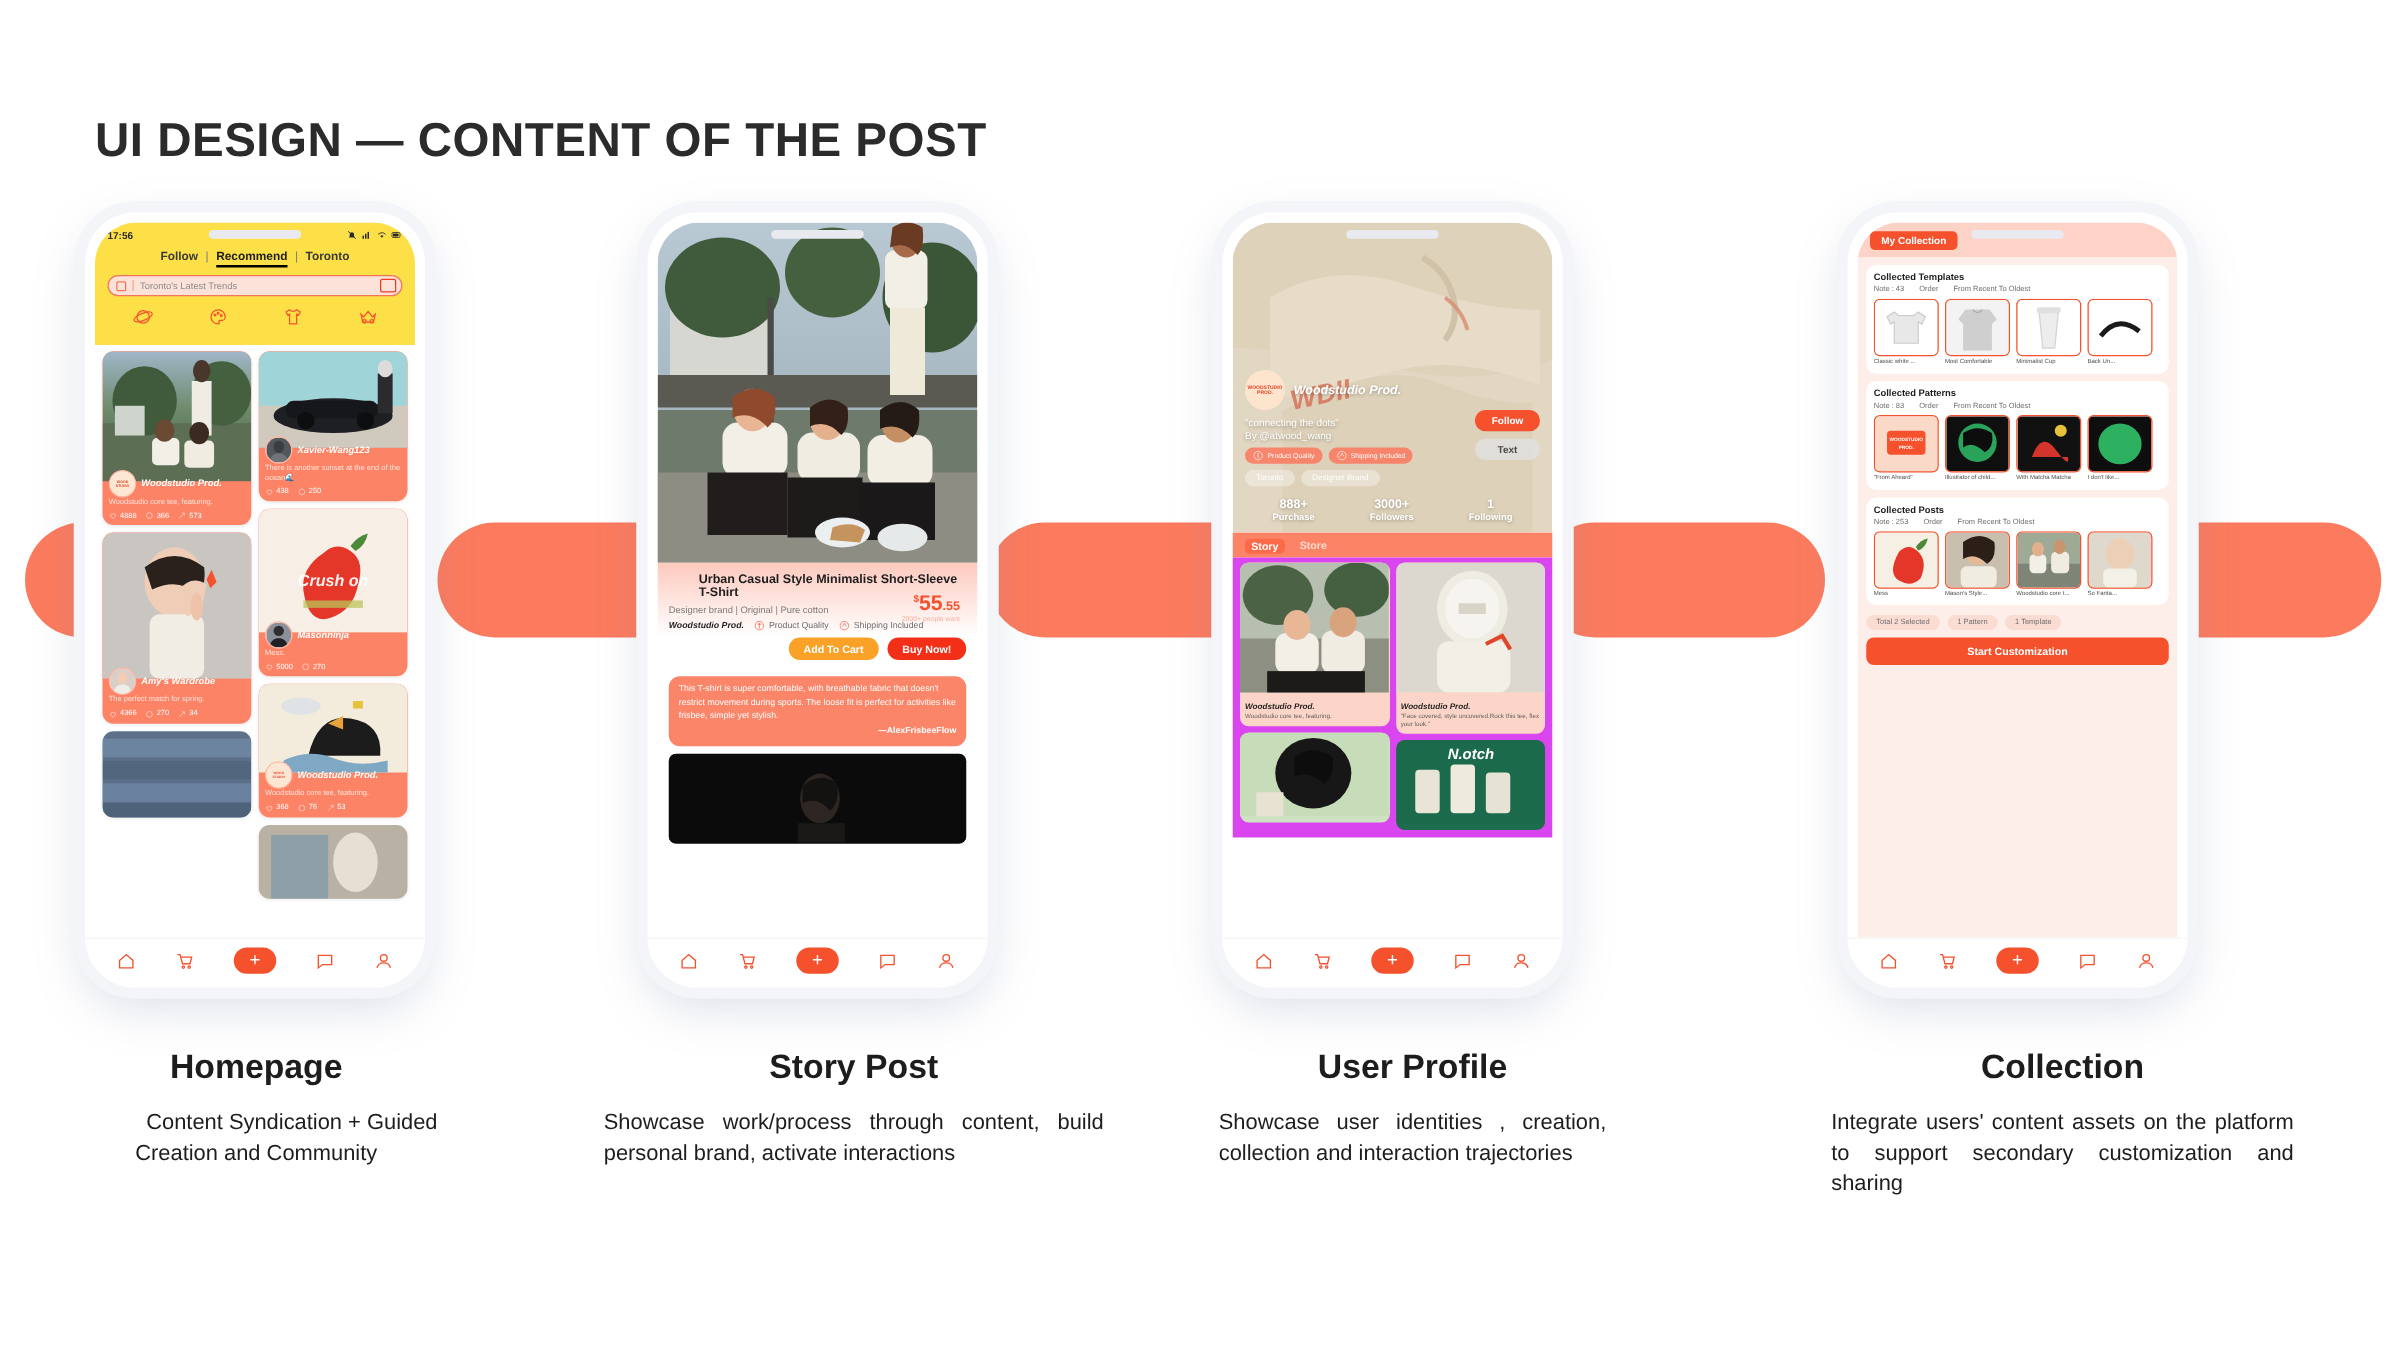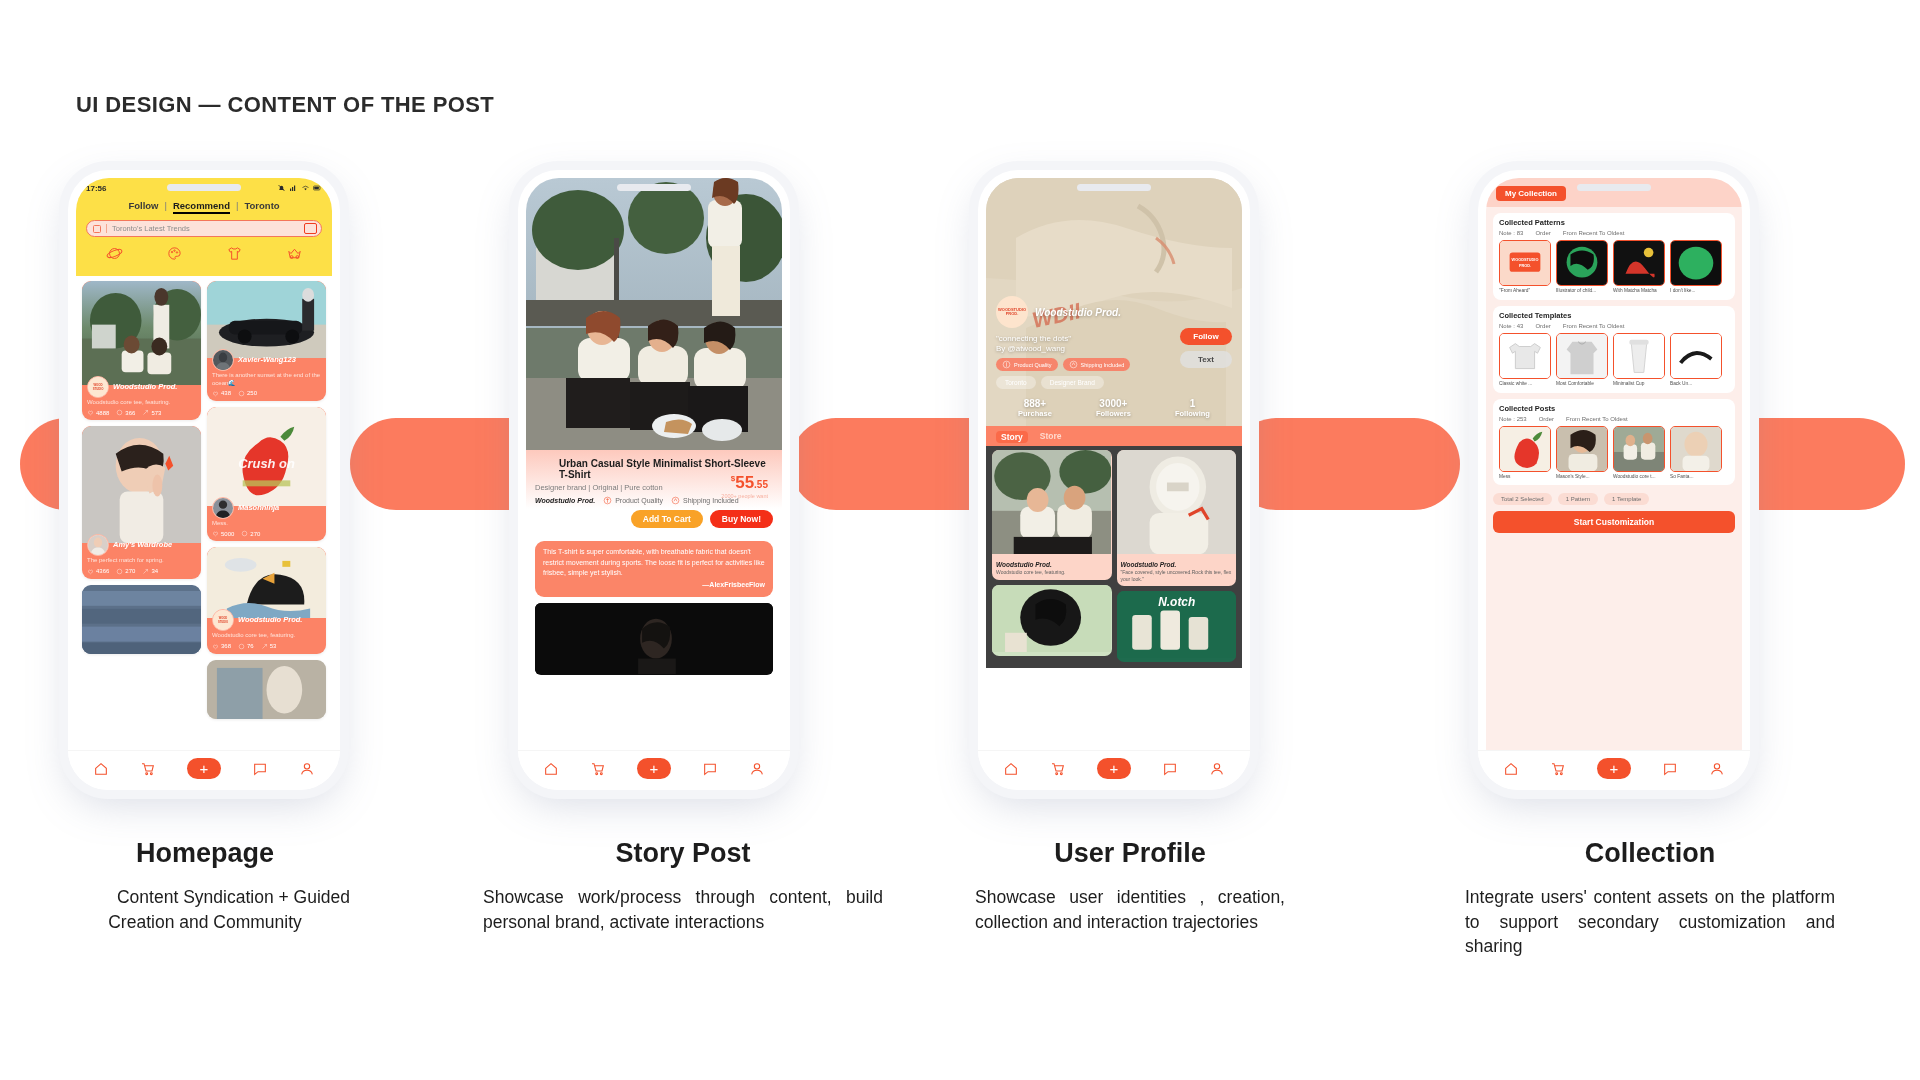--- a/index.html
+++ b/index.html
@@ -8,21 +8,21 @@
     background: #ffffff;
     font-family: "Liberation Sans", sans-serif;
     overflow: hidden;
     position: relative;
   }
 
   
   .page-title {
     position: absolute;
     left: 76px; top: 92px;
-    font-size: 22px;
+    font-size: 38px;
     font-weight: bold;
     letter-spacing: 0.4px;
     color: #2b2b2b;
   }
 
   
   .ribbon {
     position: absolute;
     height: 92px;
     background: #fc7b5e;
@@ -206,21 +206,21 @@
   .act-btn.text { background: rgba(225,225,225,0.8); color: #4a4a4a; }
   .p3-stats { display: flex; justify-content: space-around; margin-top: 9px; }
   .stat { text-align: center; color: #fff; text-shadow: 0 1px 3px rgba(0,0,0,.3); }
   .stat-num { font-size: 10px; font-weight: bold; }
   .stat-lab { font-size: 7.5px; font-weight: bold; }
   .p3-tabs {
     display: flex; gap: 12px; padding: 5px 10px 3px;
     background: #fc8366; font-size: 8.5px; font-weight: bold; color: #ffd9cd;
   }
   .p3-tabs .sel { color: #fff; background: #fb6a49; border-radius: 4px; padding: 1px 5px; }
-  .p3-grid { background: #404040; padding: 4px 6px 6px; display: flex; gap: 5px; }
+  .p3-grid { background: #d946ef; padding: 4px 6px 6px; display: flex; gap: 5px; }
   .p3-grid .col { flex: 1; display: flex; flex-direction: column; gap: 5px; }
   .p3-card { background: #fdd5c8; border-radius: 7px; overflow: hidden; }
   .p3-card .meta { padding: 3px 4px 4px; }
   .p3-card .t { font-size: 6.5px; font-weight: bold; font-style: italic; color: #1d1d1d; }
   .p3-card .s { font-size: 5px; color: #5e5e5e; line-height: 1.25; margin-top: 1px; }
 
   
   .p4-head { background: #fdd3c8; padding: 4px 10px 6px; }
   .p4-title {
     display: inline-block; background: #f4512c; color: #fff;
@@ -859,20 +859,61 @@
 <div class="phone" id="phone4">
   <div class="phone-screen">
     <div class="notch"></div>
     <div class="p4-head">
       <span class="p4-title">My Collection</span>
     </div>
 
     <div class="p4-body">
 
       <div class="p4-sec">
+        <div class="p4-sec-t">Collected Templates</div>
+        <div class="p4-sec-m">
+          <span><em style="font-style:normal">Note :</em> <em style="font-style:normal">43</em></span>
+          <span>Order</span>
+          <span>From Recent To Oldest</span>
+        </div>
+        <div class="p4-row">
+          <div class="p4-item">
+            <div class="p4-thumb"><svg viewBox="0 0 52 46">
+                  <rect width="52" height="46" fill="#fff"></rect>
+                  <path d="M16 10l-6 4 3 6 3-2v18h20V18l3 2 3-6-6-4-4 3h-12z" fill="#e8e8e8" stroke="#ccc"></path>
+                </svg></div>
+            <div class="p4-cap">Classic white ...</div>
+          </div>
+          <div class="p4-item">
+            <div class="p4-thumb"><svg viewBox="0 0 52 46">
+                  <rect width="52" height="46" fill="#f3f3f3"></rect>
+                  <path d="M16 8h20l6 8-4 4v22H14V20l-4-4z" fill="#cfcfcf"></path>
+                  <path d="M22 8q4 5 8 0" stroke="#aaa" fill="none"></path>
+                </svg></div>
+            <div class="p4-cap">Most Comfortable</div>
+          </div>
+          <div class="p4-item">
+            <div class="p4-thumb"><svg viewBox="0 0 52 46">
+                  <rect width="52" height="46" fill="#fff"></rect>
+                  <path d="M18 10h16l-3 30H21z" fill="#ededed" stroke="#d2d2d2"></path>
+                  <rect x="16" y="6" width="20" height="5" rx="2" fill="#e0e0e0"></rect>
+                </svg></div>
+            <div class="p4-cap">Minimalist Cup</div>
+          </div>
+          <div class="p4-item">
+            <div class="p4-thumb"><svg viewBox="0 0 52 46">
+                  <rect width="52" height="46" fill="#fff"></rect>
+                  <path d="M10 30q14-18 32-4" stroke="#1a1a1a" stroke-width="4" fill="none"></path>
+                </svg></div>
+            <div class="p4-cap">Back Un...</div>
+          </div>
+        </div>
+      </div>
+
+      <div class="p4-sec">
         <div class="p4-sec-t">Collected Patterns</div>
         <div class="p4-sec-m">
           <span><em style="font-style:normal">Note :</em> <em style="font-style:normal">83</em></span>
           <span>Order</span>
           <span>From Recent To Oldest</span>
         </div>
         <div class="p4-row">
           <div class="p4-item">
             <div class="p4-thumb"><svg viewBox="0 0 52 46">
                   <rect width="52" height="46" fill="#fbd9c9"></rect>
@@ -897,61 +938,20 @@
                   <circle cx="36" cy="12" r="5" fill="#e8c13a"></circle>
                 </svg></div>
             <div class="p4-cap">With Matcha Matcha</div>
           </div>
           <div class="p4-item">
             <div class="p4-thumb"><svg viewBox="0 0 52 46">
                   <rect width="52" height="46" fill="#0e0e0e"></rect>
                   <ellipse cx="26" cy="23" rx="18" ry="17" fill="#2db05f"></ellipse>
                 </svg></div>
             <div class="p4-cap">I don't like...</div>
-          </div>
-        </div>
-      </div>
-
-      <div class="p4-sec">
-        <div class="p4-sec-t">Collected Templates</div>
-        <div class="p4-sec-m">
-          <span><em style="font-style:normal">Note :</em> <em style="font-style:normal">43</em></span>
-          <span>Order</span>
-          <span>From Recent To Oldest</span>
-        </div>
-        <div class="p4-row">
-          <div class="p4-item">
-            <div class="p4-thumb"><svg viewBox="0 0 52 46">
-                  <rect width="52" height="46" fill="#fff"></rect>
-                  <path d="M16 10l-6 4 3 6 3-2v18h20V18l3 2 3-6-6-4-4 3h-12z" fill="#e8e8e8" stroke="#ccc"></path>
-                </svg></div>
-            <div class="p4-cap">Classic white ...</div>
-          </div>
-          <div class="p4-item">
-            <div class="p4-thumb"><svg viewBox="0 0 52 46">
-                  <rect width="52" height="46" fill="#f3f3f3"></rect>
-                  <path d="M16 8h20l6 8-4 4v22H14V20l-4-4z" fill="#cfcfcf"></path>
-                  <path d="M22 8q4 5 8 0" stroke="#aaa" fill="none"></path>
-                </svg></div>
-            <div class="p4-cap">Most Comfortable</div>
-          </div>
-          <div class="p4-item">
-            <div class="p4-thumb"><svg viewBox="0 0 52 46">
-                  <rect width="52" height="46" fill="#fff"></rect>
-                  <path d="M18 10h16l-3 30H21z" fill="#ededed" stroke="#d2d2d2"></path>
-                  <rect x="16" y="6" width="20" height="5" rx="2" fill="#e0e0e0"></rect>
-                </svg></div>
-            <div class="p4-cap">Minimalist Cup</div>
-          </div>
-          <div class="p4-item">
-            <div class="p4-thumb"><svg viewBox="0 0 52 46">
-                  <rect width="52" height="46" fill="#fff"></rect>
-                  <path d="M10 30q14-18 32-4" stroke="#1a1a1a" stroke-width="4" fill="none"></path>
-                </svg></div>
-            <div class="p4-cap">Back Un...</div>
           </div>
         </div>
       </div>
 
       <div class="p4-sec">
         <div class="p4-sec-t">Collected Posts</div>
         <div class="p4-sec-m">
           <span><em style="font-style:normal">Note :</em> <em style="font-style:normal">253</em></span>
           <span>Order</span>
           <span>From Recent To Oldest</span>

